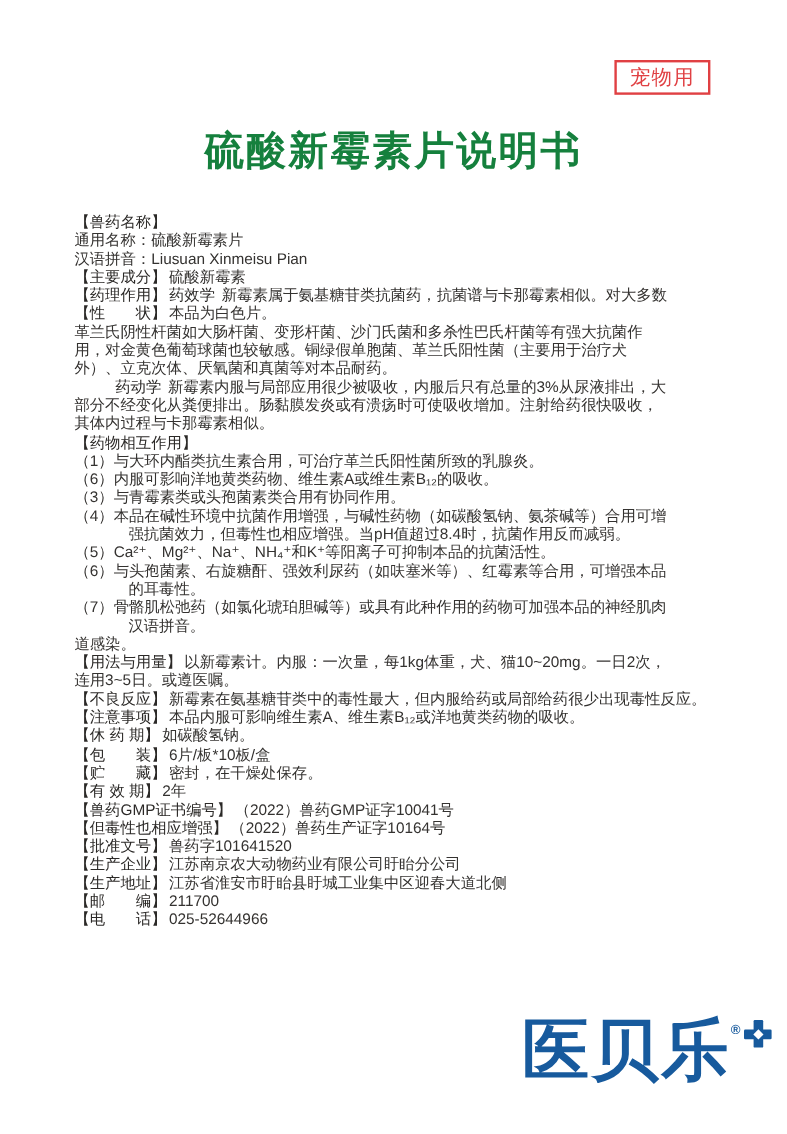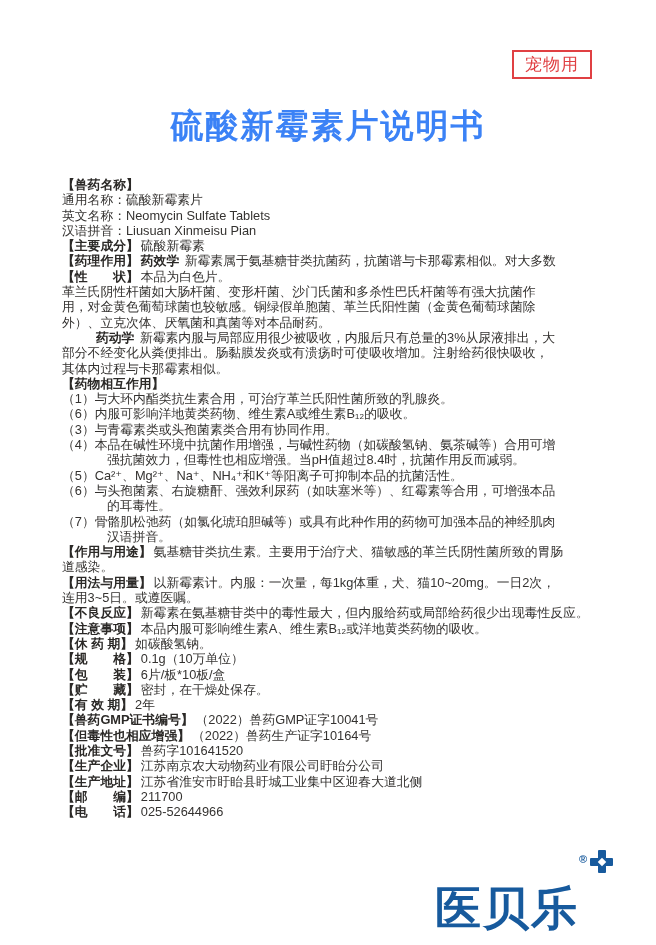--- a/index.html
+++ b/index.html
@@ -32,58 +32,57 @@
     box-sizing: content-box;
   }
   .doc-title {
     position: absolute;
     left: 0;
     top: 104px;
     width: 656px;
     text-align: center;
     font-size: 33px;
     font-weight: bold;
-    color: #3b82f6;
+    color: #15803d;
     letter-spacing: 2px;
   }
   .doc-body {
     position: absolute;
     left: 62px;
     top: 177px;
     width: 545px;
   }
   .doc-body .line {
     font-size: 12.8px;
     line-height: 15.3px;
     height: 15.3px;
     white-space: pre;
     color: #343230;
   }
   .doc-body .line.ind-1 { padding-left: 34px; }
   .doc-body .line.ind-2 { padding-left: 45px; }
   .doc-body .b {
-    font-weight: bold;
+    font-weight: normal;
     color: #2b2927;
     margin-right: 2px;
   }
   .brand-logo {
     position: absolute;
     left: 435px;
     top: 852px;
     display: flex;
     align-items: flex-start;
   }
   .brand-logo-text {
-    font-size: 46px;
+    font-size: 56px;
     line-height: 46px;
     font-weight: bold;
     color: #175a9d;
     letter-spacing: 2px;
     white-space: nowrap;
-    margin-top: 33px;
   }
   .reg-mark {
     font-size: 11px;
     line-height: 11px;
     font-weight: bold;
     color: #175a9d;
     margin-top: 2px;
   }
   .plus-cross {
     position: relative;
@@ -125,50 +124,47 @@
 
 <div class="page">
 
   <div class="pet-badge">宠物用</div>
 
   <div class="doc-title">硫酸新霉素片说明书</div>
 
   <div class="doc-body">
       <div class="line"><span class="b">【兽药名称】</span></div>
       <div class="line"><span>通用名称：硫酸新霉素片</span></div>
-      <div class="line"><span>英文名称：Neomycin Sulfate Tablets</span></div>
       <div class="line"><span>汉语拼音：Liusuan Xinmeisu Pian</span></div>
       <div class="line"><span class="b">【主要成分】</span><span>硫酸新霉素</span></div>
       <div class="line"><span class="b">【药理作用】</span><span class="b">药效学</span><span> 新霉素属于氨基糖苷类抗菌药，抗菌谱与卡那霉素相似。对大多数</span></div>
       <div class="line"><span class="b">【性　　状】</span><span>本品为白色片。</span></div>
       <div class="line"><span>革兰氏阴性杆菌如大肠杆菌、变形杆菌、沙门氏菌和多杀性巴氏杆菌等有强大抗菌作</span></div>
-      <div class="line"><span>用，对金黄色葡萄球菌也较敏感。铜绿假单胞菌、革兰氏阳性菌（金黄色葡萄球菌除</span></div>
+      <div class="line"><span>用，对金黄色葡萄球菌也较敏感。铜绿假单胞菌、革兰氏阳性菌（主要用于治疗犬</span></div>
       <div class="line"><span>外）、立克次体、厌氧菌和真菌等对本品耐药。</span></div>
       <div class="line ind-1"><span class="b">药动学</span><span> 新霉素内服与局部应用很少被吸收，内服后只有总量的3%从尿液排出，大</span></div>
       <div class="line"><span>部分不经变化从粪便排出。肠黏膜发炎或有溃疡时可使吸收增加。注射给药很快吸收，</span></div>
       <div class="line"><span>其体内过程与卡那霉素相似。</span></div>
       <div class="line"><span class="b">【药物相互作用】</span></div>
       <div class="line"><span>（1）与大环内酯类抗生素合用，可治疗革兰氏阳性菌所致的乳腺炎。</span></div>
       <div class="line"><span>（6）内服可影响洋地黄类药物、维生素A或维生素B₁₂的吸收。</span></div>
       <div class="line"><span>（3）与青霉素类或头孢菌素类合用有协同作用。</span></div>
       <div class="line"><span>（4）本品在碱性环境中抗菌作用增强，与碱性药物（如碳酸氢钠、氨茶碱等）合用可增</span></div>
       <div class="line ind-2"><span>强抗菌效力，但毒性也相应增强。当pH值超过8.4时，抗菌作用反而减弱。</span></div>
       <div class="line"><span>（5）Ca²⁺、Mg²⁺、Na⁺、NH₄⁺和K⁺等阳离子可抑制本品的抗菌活性。</span></div>
       <div class="line"><span>（6）与头孢菌素、右旋糖酐、强效利尿药（如呋塞米等）、红霉素等合用，可增强本品</span></div>
       <div class="line ind-2"><span>的耳毒性。</span></div>
       <div class="line"><span>（7）骨骼肌松弛药（如氯化琥珀胆碱等）或具有此种作用的药物可加强本品的神经肌肉</span></div>
       <div class="line ind-2"><span>汉语拼音。</span></div>
-      <div class="line"><span class="b">【作用与用途】</span><span>氨基糖苷类抗生素。主要用于治疗犬、猫敏感的革兰氏阴性菌所致的胃肠</span></div>
       <div class="line"><span>道感染。</span></div>
       <div class="line"><span class="b">【用法与用量】</span><span>以新霉素计。内服：一次量，每1kg体重，犬、猫10~20mg。一日2次，</span></div>
       <div class="line"><span>连用3~5日。或遵医嘱。</span></div>
       <div class="line"><span class="b">【不良反应】</span><span>新霉素在氨基糖苷类中的毒性最大，但内服给药或局部给药很少出现毒性反应。</span></div>
       <div class="line"><span class="b">【注意事项】</span><span>本品内服可影响维生素A、维生素B₁₂或洋地黄类药物的吸收。</span></div>
       <div class="line"><span class="b">【休 药 期】</span><span>如碳酸氢钠。</span></div>
-      <div class="line"><span class="b">【规　　格】</span><span>0.1g（10万单位）</span></div>
       <div class="line"><span class="b">【包　　装】</span><span>6片/板*10板/盒</span></div>
       <div class="line"><span class="b">【贮　　藏】</span><span>密封，在干燥处保存。</span></div>
       <div class="line"><span class="b">【有 效 期】</span><span>2年</span></div>
       <div class="line"><span class="b">【兽药GMP证书编号】</span><span>（2022）兽药GMP证字10041号</span></div>
       <div class="line"><span class="b">【但毒性也相应增强】</span><span>（2022）兽药生产证字10164号</span></div>
       <div class="line"><span class="b">【批准文号】</span><span>兽药字101641520</span></div>
       <div class="line"><span class="b">【生产企业】</span><span>江苏南京农大动物药业有限公司盱眙分公司</span></div>
       <div class="line"><span class="b">【生产地址】</span><span>江苏省淮安市盱眙县盱城工业集中区迎春大道北侧</span></div>
       <div class="line"><span class="b">【邮　　编】</span><span>211700</span></div>
       <div class="line"><span class="b">【电　　话】</span><span>025-52644966</span></div>

